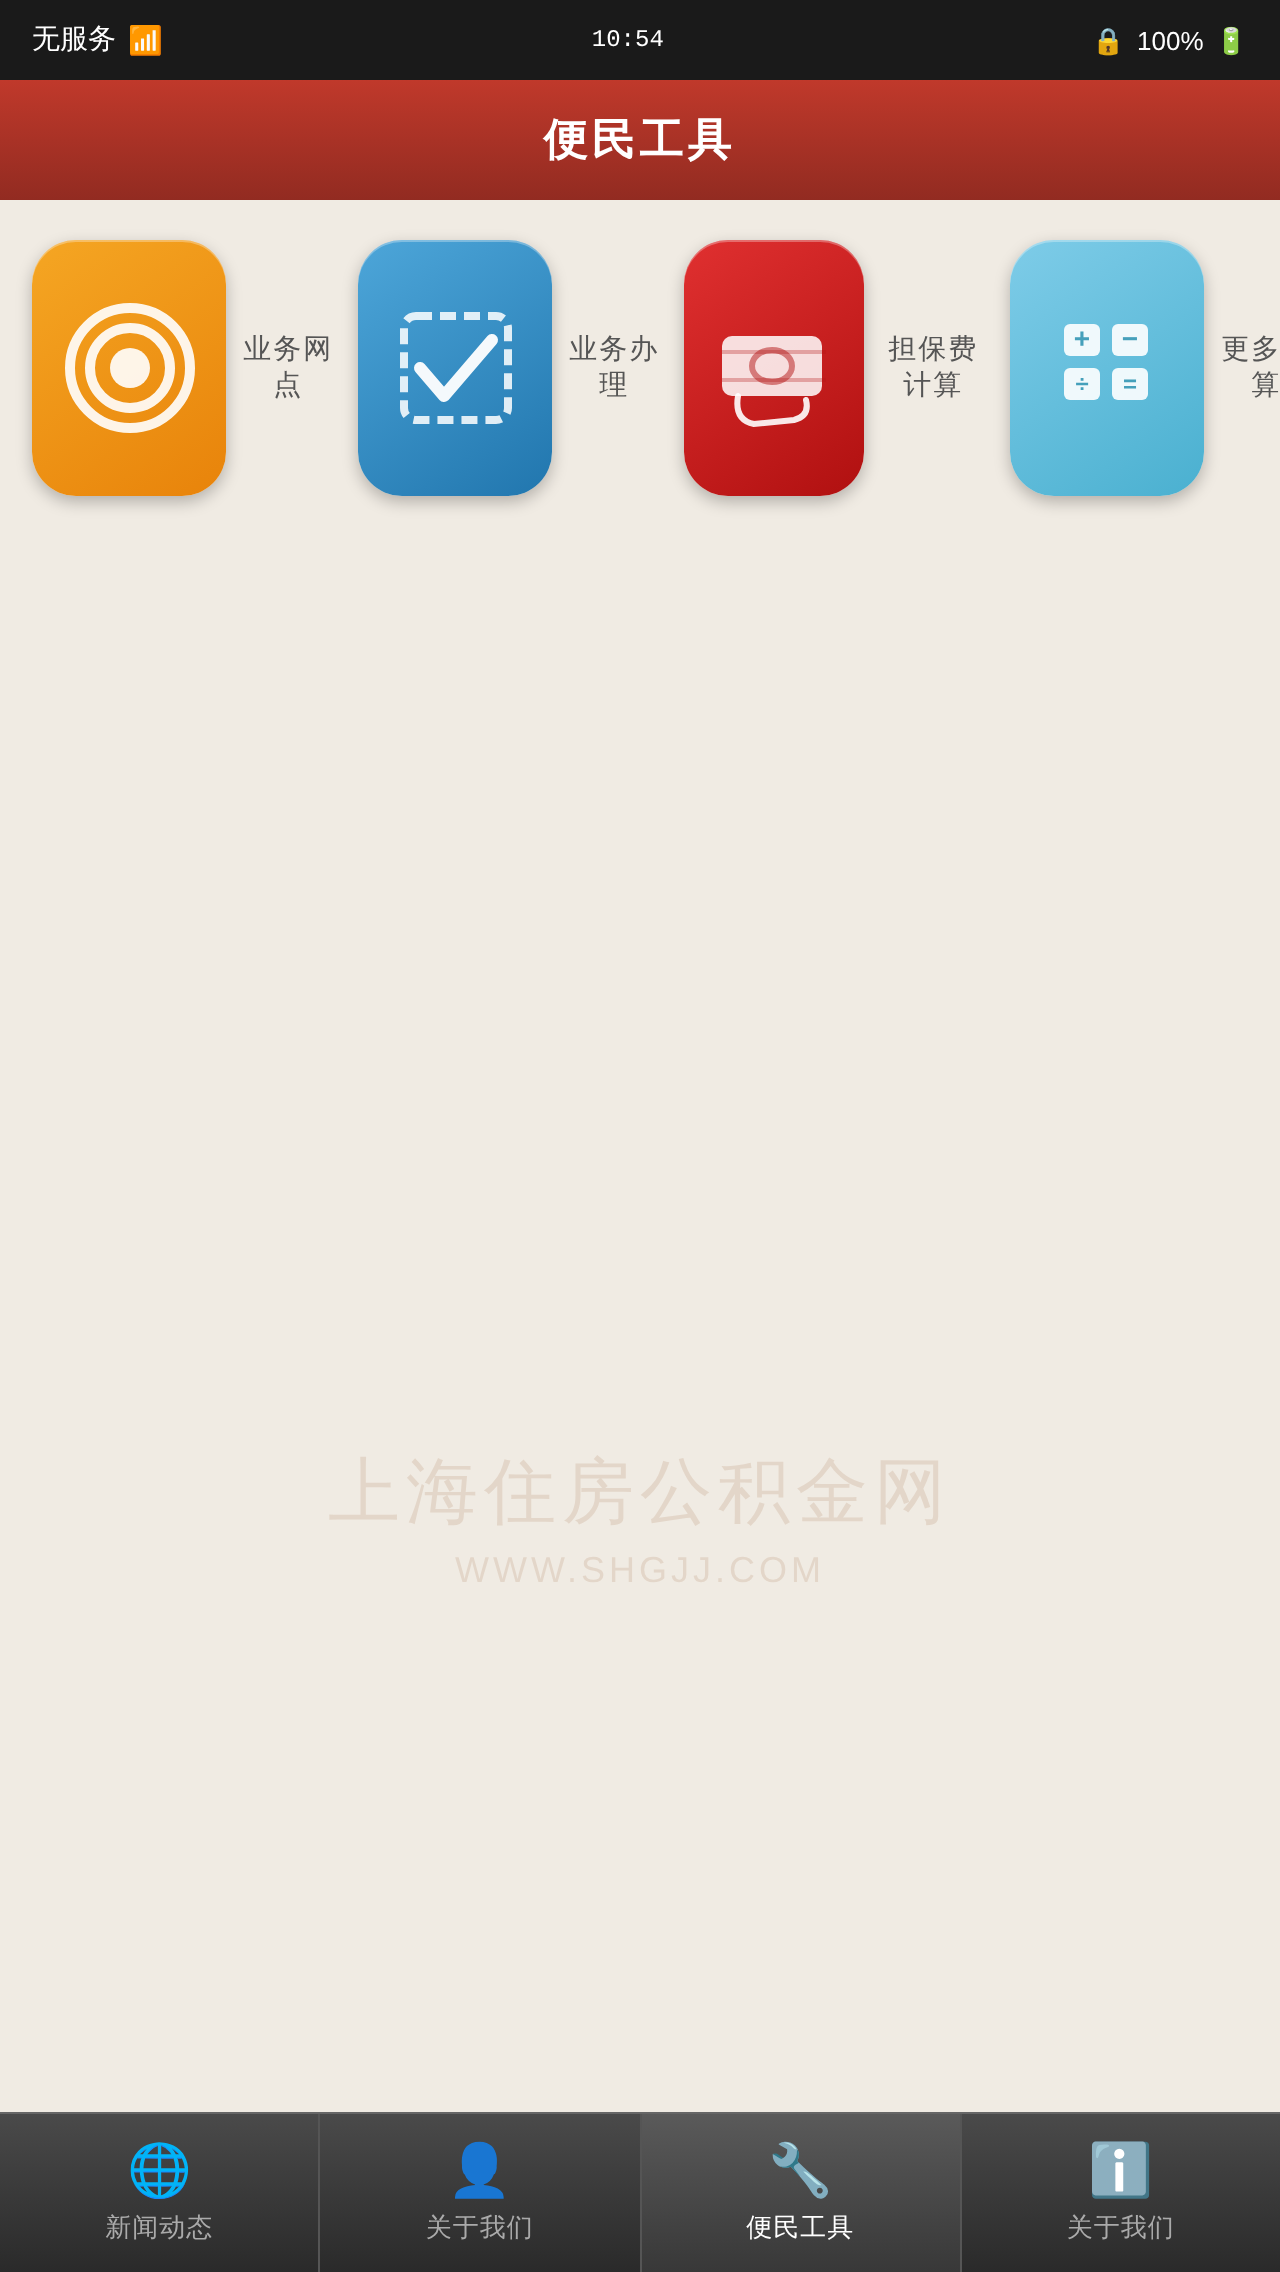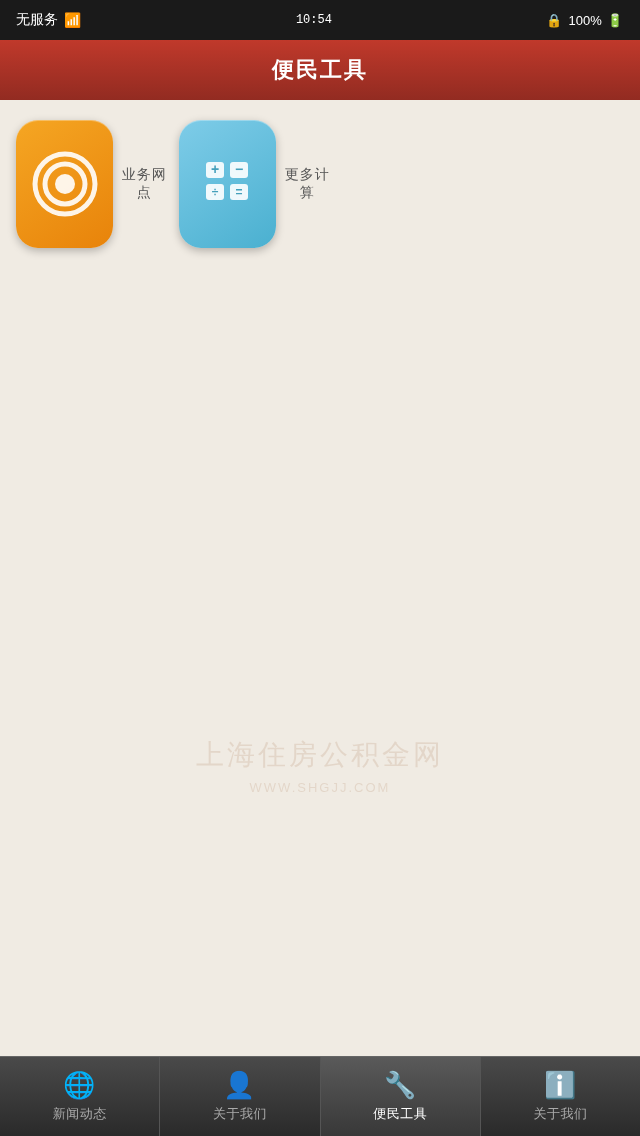--- a/index.html
+++ b/index.html
@@ -127,27 +127,27 @@
       position: absolute;
       bottom: 260px;
       left: 50%;
       transform: translateX(-50%);
       text-align: center;
       opacity: 0.12;
       color: #8b4513;
       width: 100%;
     }
     .watermark-logo {
-      font-size: 28px;
+      font-size: 36px;
       letter-spacing: 3px;
       display: block;
       margin-bottom: 4px;
     }
     .watermark-url {
-      font-size: 13px;
+      font-size: 18px;
       letter-spacing: 2px;
     }
 
     
     .tab-bar {
       height: 80px;
       background: linear-gradient(180deg, #4a4a4a 0%, #2a2a2a 100%);
       display: flex;
       align-items: stretch;
       flex-shrink: 0;
@@ -213,25 +213,48 @@
       <div class="icon-box bg-orange">
         <svg class="icon-svg" viewBox="0 0 72 72">
           <circle cx="36" cy="36" r="30" fill="none" stroke="rgba(255,255,255,0.9)" stroke-width="5"></circle>
           <circle cx="36" cy="36" r="20" fill="none" stroke="rgba(255,255,255,0.9)" stroke-width="5"></circle>
           <circle cx="36" cy="36" r="10" fill="rgba(255,255,255,0.9)"></circle>
         </svg>
       </div>
       <span class="icon-label">业务网点</span>
     </div>
 
-
-
-
-
-
+    <div class="grid-item">
+      <div class="icon-box bg-blue">
+        <svg class="icon-svg" viewBox="0 0 72 72">
+          <rect x="10" y="10" width="52" height="52" rx="6" fill="none" stroke="rgba(255,255,255,0.85)" stroke-width="4" stroke-dasharray="8,4"></rect>
+          <polyline points="18,36 30,50 54,22" fill="none" stroke="rgba(255,255,255,0.95)" stroke-width="6" stroke-linecap="round" stroke-linejoin="round"></polyline>
+        </svg>
+      </div>
+      <span class="icon-label">业务办理</span>
+    </div>
+
+
+
+
+
+    <div class="grid-item">
+      <div class="icon-box bg-red">
+        <svg class="icon-svg" viewBox="0 0 72 72">
+
+          <rect x="10" y="20" width="50" height="30" rx="5" fill="rgba(255,255,255,0.85)"></rect>
+          <ellipse cx="35" cy="35" rx="10" ry="8" fill="none" stroke="rgba(180,20,20,0.5)" stroke-width="3"></ellipse>
+          <line x1="10" y1="28" x2="62" y2="28" stroke="rgba(180,20,20,0.3)" stroke-width="2"></line>
+          <line x1="10" y1="42" x2="62" y2="42" stroke="rgba(180,20,20,0.3)" stroke-width="2"></line>
+
+          <path d="M18,50 Q16,62 26,64 L46,62 Q54,60 52,52" fill="none" stroke="rgba(255,255,255,0.9)" stroke-width="3" stroke-linecap="round"></path>
+        </svg>
+      </div>
+      <span class="icon-label">担保费计算</span>
+    </div>
 
     <div class="grid-item">
       <div class="icon-box bg-pale-blue">
         <svg class="icon-svg" viewBox="0 0 72 72">
 
           <rect x="14" y="14" width="18" height="16" rx="3" fill="rgba(255,255,255,0.9)"></rect>
           <text x="23" y="26" text-anchor="middle" font-size="14" fill="rgba(50,150,180,0.9)" font-weight="bold">+</text>
           <rect x="38" y="14" width="18" height="16" rx="3" fill="rgba(255,255,255,0.9)"></rect>
           <text x="47" y="26" text-anchor="middle" font-size="14" fill="rgba(50,150,180,0.9)" font-weight="bold">−</text>
 

